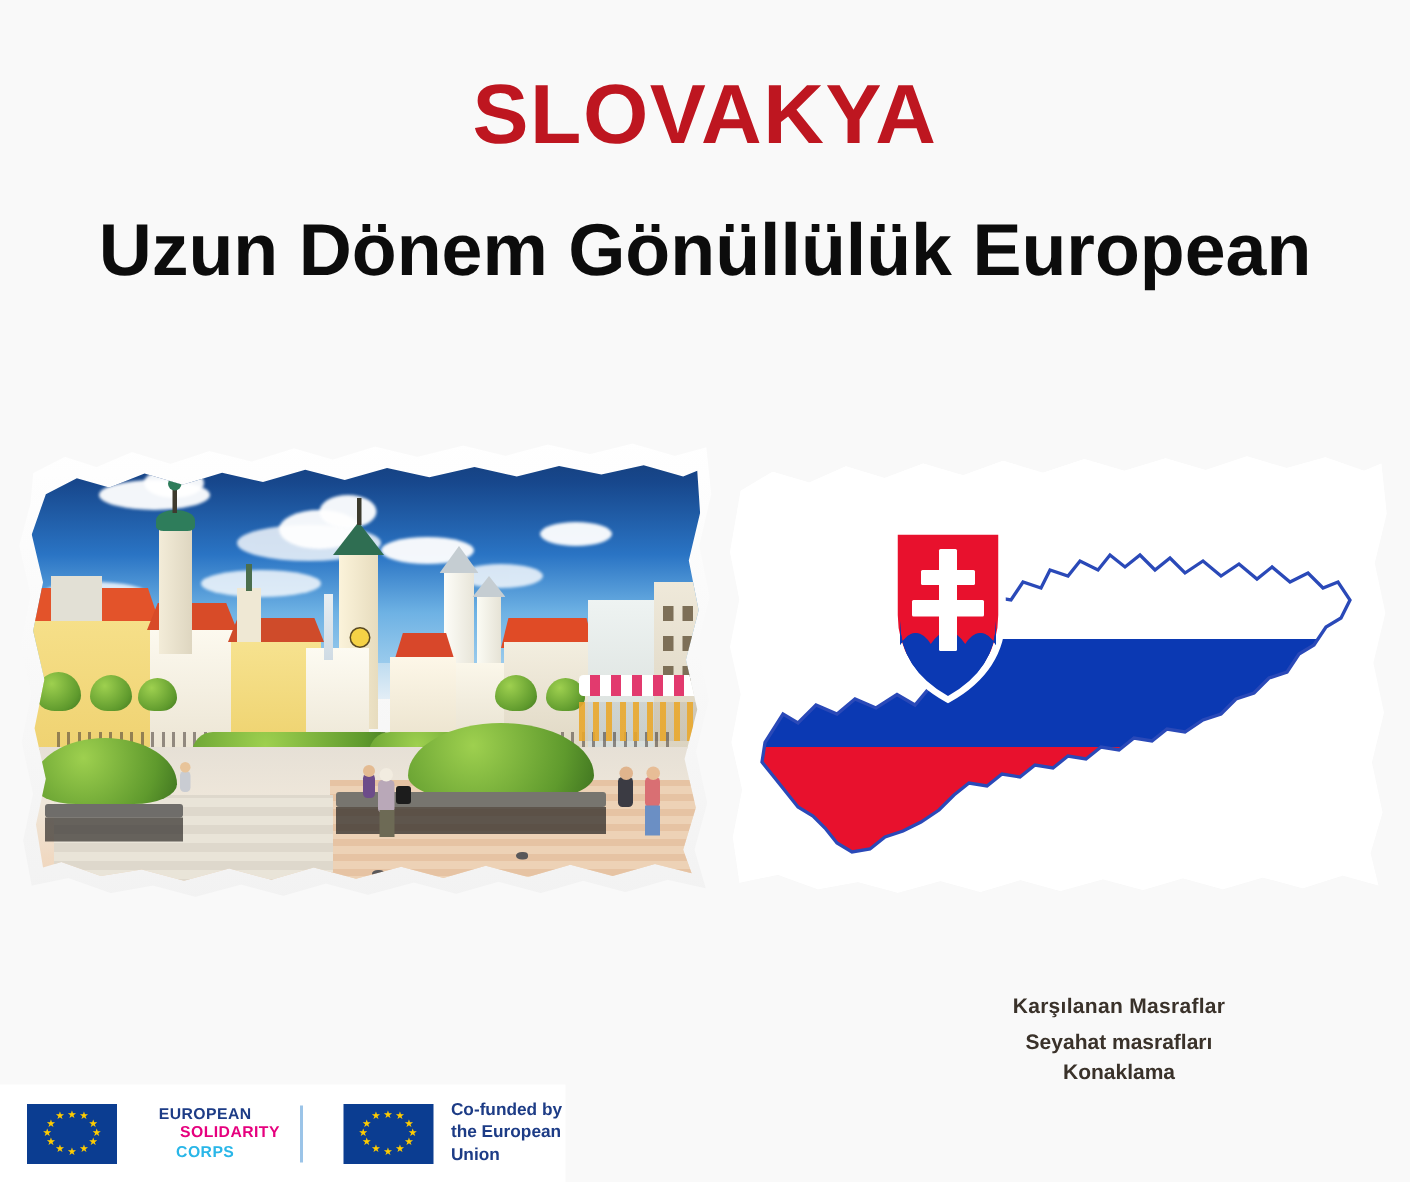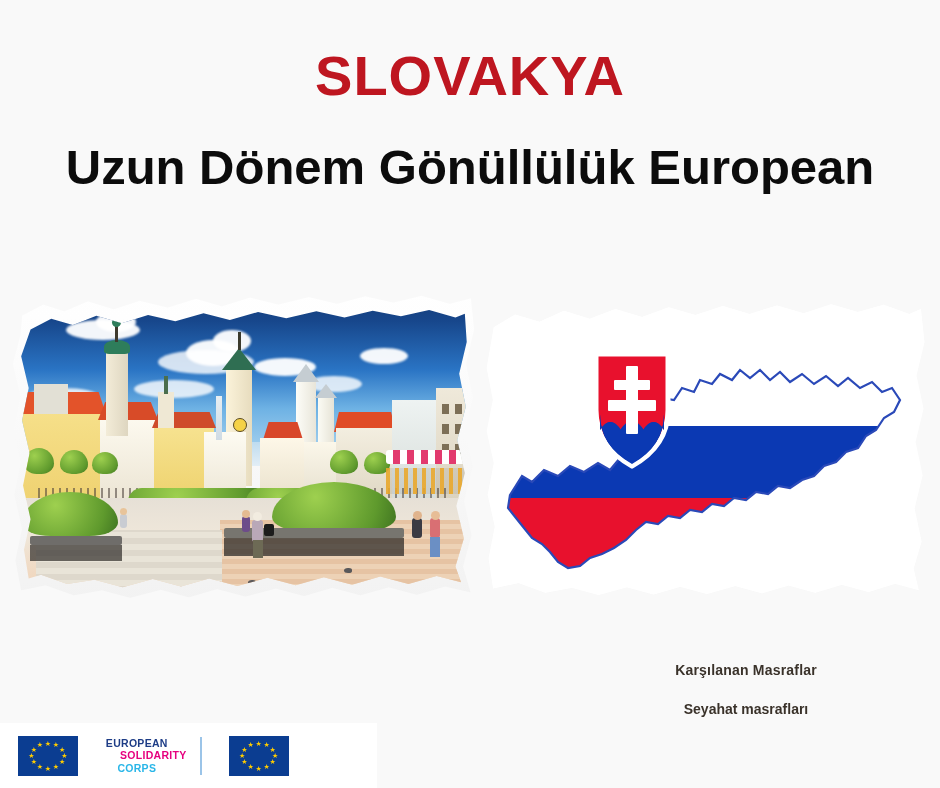--- a/index.html
+++ b/index.html
@@ -69,21 +69,21 @@
   
   #map-panel{left:484px;top:300px;width:444px;height:302px;}
   .map-bg{position:absolute;inset:0;background:#ffffff;}
 
   
   .costs{
     position:absolute;right:44px;top:662px;width:300px;
     text-align:center;color:#3a322a;
   }
   .costs-title{font-size:14px;font-weight:bold;letter-spacing:.2px;}
-  .costs-list{margin-top:21px;font-size:14px;font-weight:bold;line-height:1.46;}
+  .costs-list{margin-top:6px;font-size:14px;font-weight:bold;line-height:1.46;}
   .costs-list div{white-space:nowrap;}
 
   
   #logo-strip{
     position:absolute;left:0;top:723px;width:377px;height:65px;
     background:#ffffff;display:flex;align-items:center;
   }
   .logo{display:flex;align-items:center;}
   #esc-logo{margin-left:18px;}
   .eu-flag{
@@ -324,20 +324,21 @@
           </g>
         </svg>
       </div>
     </div>
   </div>
 
   <div class="costs">
     <div class="costs-title">Karşılanan Masraflar</div>
     <div class="costs-list">
       <div>Seyahat masrafları</div>
+      <div>Konaklama</div>
     </div>
   </div>
 
   <div id="logo-strip">
 
     <div class="logo" id="esc-logo">
       <div class="eu-flag">
         <span class="star" style="left:26.5px;top:4px;">★</span>
         <span class="star" style="left:34.5px;top:5.7px;">★</span>
         <span class="star" style="left:40.6px;top:10.4px;">★</span>
@@ -367,16 +368,20 @@
         <span class="star" style="left:43px;top:16.5px;">★</span>
         <span class="star" style="left:40.6px;top:22.6px;">★</span>
         <span class="star" style="left:34.5px;top:27.3px;">★</span>
         <span class="star" style="left:26.5px;top:29px;">★</span>
         <span class="star" style="left:18.5px;top:27.3px;">★</span>
         <span class="star" style="left:12.4px;top:22.6px;">★</span>
         <span class="star" style="left:10px;top:16.5px;">★</span>
         <span class="star" style="left:12.4px;top:10.4px;">★</span>
         <span class="star" style="left:18.5px;top:5.7px;">★</span>
       </div>
+      <div class="cofund-words">
+        <div>Co-funded by</div>
+        <div>the European Union</div>
+      </div>
     </div>
   </div>
 
 </div>
 
 </body></html>

